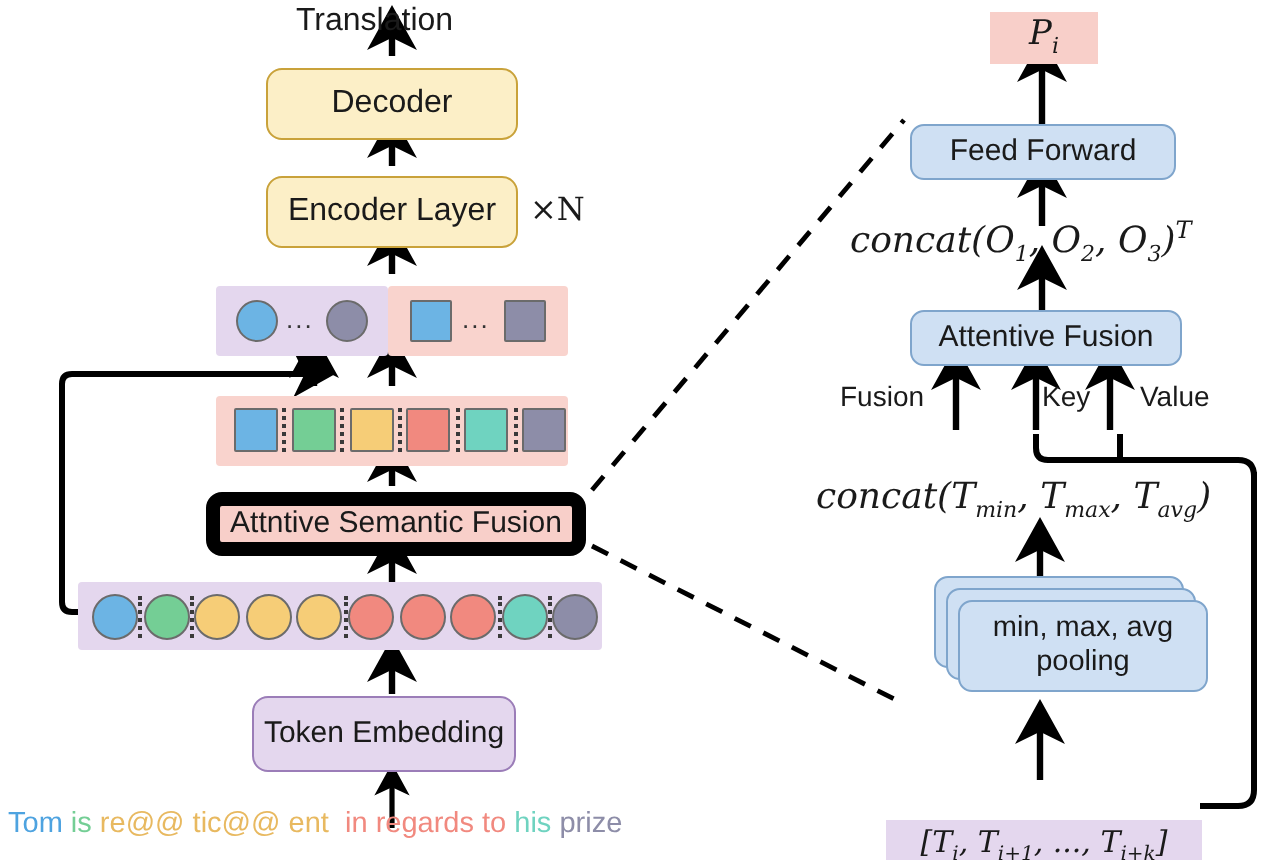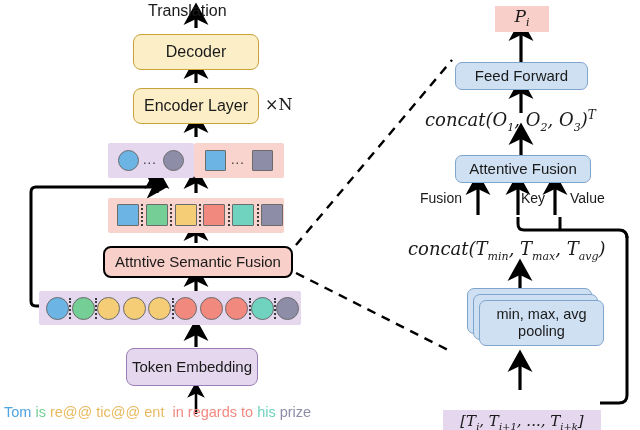--- a/index.html
+++ b/index.html
@@ -4,21 +4,21 @@
 <style>
   html,body{margin:0;padding:0;background:#ffffff;}
   body{width:640px;height:430px;position:relative;overflow:hidden;
        font-family:"Liberation Sans",sans-serif;color:#1a1a1a;}
   .diagram{position:absolute;left:0;top:0;width:640px;height:430px;}
   svg.layer{position:absolute;left:0;top:0;width:640px;height:430px;pointer-events:none;}
 
   .node{position:absolute;box-sizing:border-box;display:flex;align-items:center;
         justify-content:center;text-align:center;line-height:1.15;}
   .box-yellow{border:1px solid #c9a23a;background:#fcefc7;border-radius:8px;}
-  .box-pink{border:2px solid #000000;background:#f8cfc9;border-radius:8px;}
+  .box-pink{border:7px solid #000000;background:#f8cfc9;border-radius:8px;}
   .box-blue{border:1px solid #7fa5cc;background:#cfe0f3;border-radius:7px;}
 
   .lbl{position:absolute;white-space:nowrap;}
   .mathfont{font-family:"DejaVu Serif",serif;font-style:italic;}
 
   .strip{position:absolute;box-sizing:border-box;border-radius:2px;}
   .strip-purple{background:#e4d7ee;}
   .strip-pink{background:#f9d3cd;}
 
   .cell{position:absolute;box-sizing:border-box;border:1px solid #6b6b6b;}

